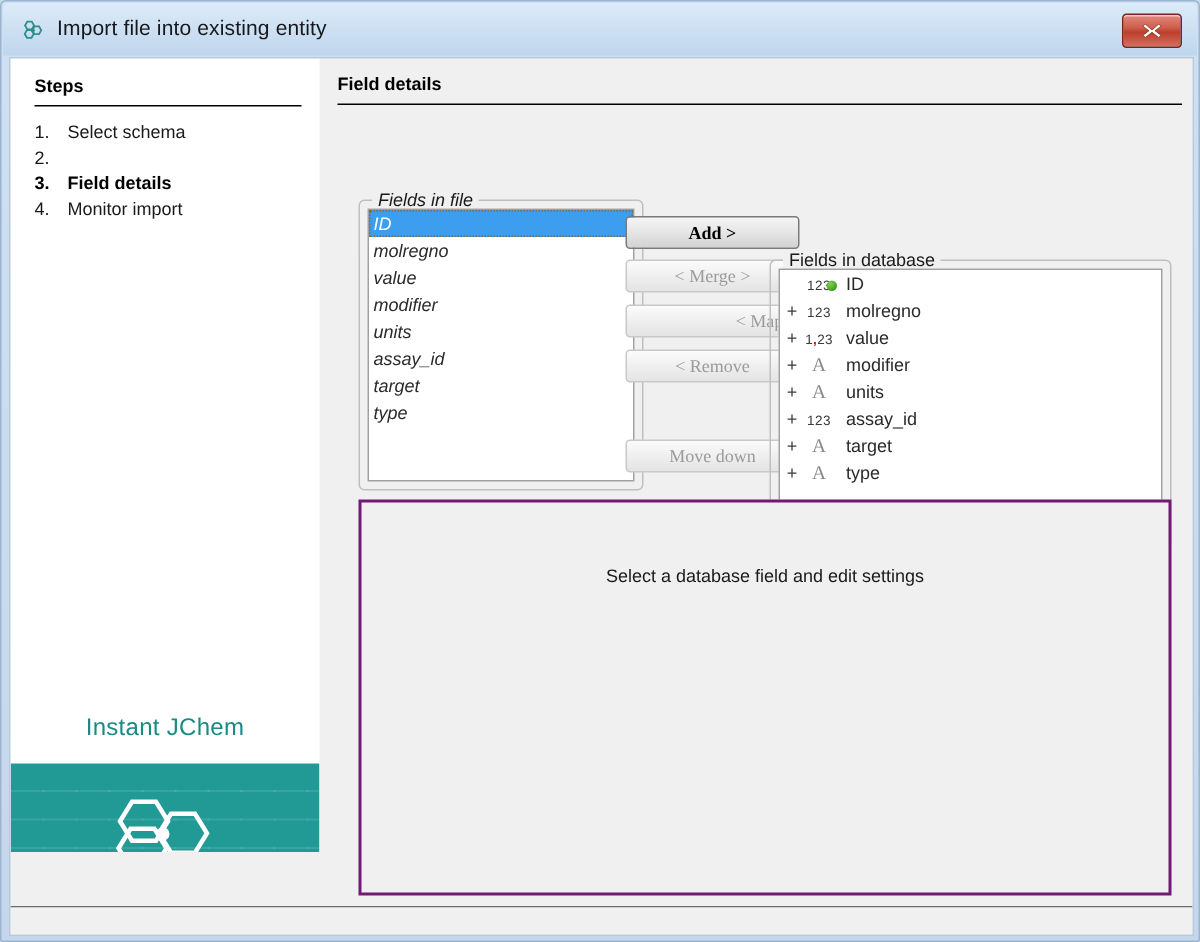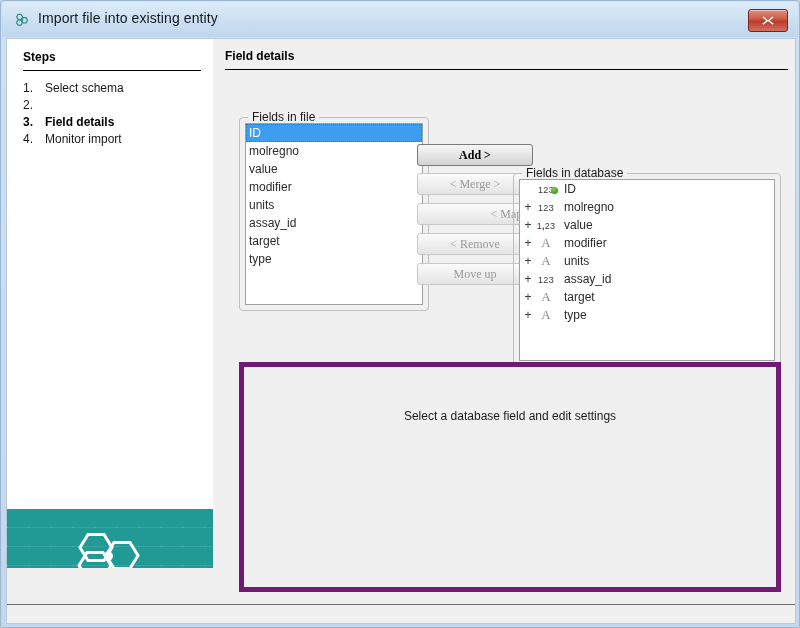--- a/index.html
+++ b/index.html
@@ -262,25 +262,24 @@
     border: 1px solid #7a7a7a;
     color: #000;
     font-weight: bold;
     cursor: pointer;
   }
 
   
   #settings-panel {
     position: absolute;
     left: 232px; top: 294px;
-    width: 542px; height: 230px;
+    width: 542px; height: 264px;
     background: #f0f0f0;
-    border: 5px solid #701a75;
-    box-sizing: border-box;
-    margin-top: 29px;
+    border: 2px solid #701a75;
+    box-sizing: border-box;
   }
   #settings-placeholder {
     position: absolute;
     left: 0; top: 42px;
     width: 100%;
     text-align: center;
     font-size: 12px;
     color: #1a1a1a;
   }
 
@@ -369,59 +368,60 @@
           <span class="step-label">Field details</span>
         </div>
 
         <div class="step-row">
           <span class="step-num">4.</span>
           <span class="step-label">Monitor import</span>
         </div>
 
       </div>
 
+      <div id="brand-name">Instant JChem</div>
       <div id="brand-banner">
         <span id="brand-logo">
           <svg width="72" height="66" viewBox="0 0 72 66">
             <g fill="none" stroke="#ffffff" stroke-width="3">
               <polygon points="14,12 30,12 38,25 30,38 14,38 6,25"></polygon>
               <polygon points="40,20 56,20 64,33 56,46 40,46 32,33"></polygon>
               <polygon points="13,30 29,30 37,43 29,56 13,56 5,43"></polygon>
             </g>
             <circle cx="34.5" cy="33.5" r="4.5" fill="#ffffff"></circle>
           </svg>
         </span>
       </div>
 
     </div>
 
     <div id="content">
       <div id="content-title">Field details</div>
       <div id="content-underline"></div>
     </div>
 
-    <div class="group" id="group-file" style="left:232px; top:78px; width:190px; height:194px;">
+    <div class="group" id="group-file" style="left:232px; top:94px; width:190px; height:194px;font-style:italic;">
       <span class="group-label">Fields in file</span>
       <div class="listbox">
         <div class="list-row selected">ID</div>
         <div class="list-row">molregno</div>
         <div class="list-row">value</div>
         <div class="list-row">modifier</div>
         <div class="list-row">units</div>
         <div class="list-row">assay_id</div>
         <div class="list-row">target</div>
         <div class="list-row">type</div>
       </div>
     </div>
 
     <div class="mbtn enabled" style="top:105px;">Add &gt;</div>
     <div class="mbtn" style="top:134px;text-align:center;">&lt; Merge &gt;</div>
     <div class="mbtn" style="top:164px;text-align:right;">&lt; Map &gt;</div>
     <div class="mbtn" style="top:194px;">&lt; Remove</div>
-    <div class="mbtn" style="top:224px;">Move up</div>
+    <div class="mbtn" style="top:254px;">Move down</div>
 
     <div class="group" id="group-db" style="left:506px; top:94px; width:268px; height:194px;margin-top:40px;">
       <span class="group-label">Fields in database</span>
       <div class="listbox">
 
         <div class="db-row">
           <span class="db-plus"></span>
           <span class="db-icon">
             <span class="ic-num">123</span>
             <span class="greendot"></span>

